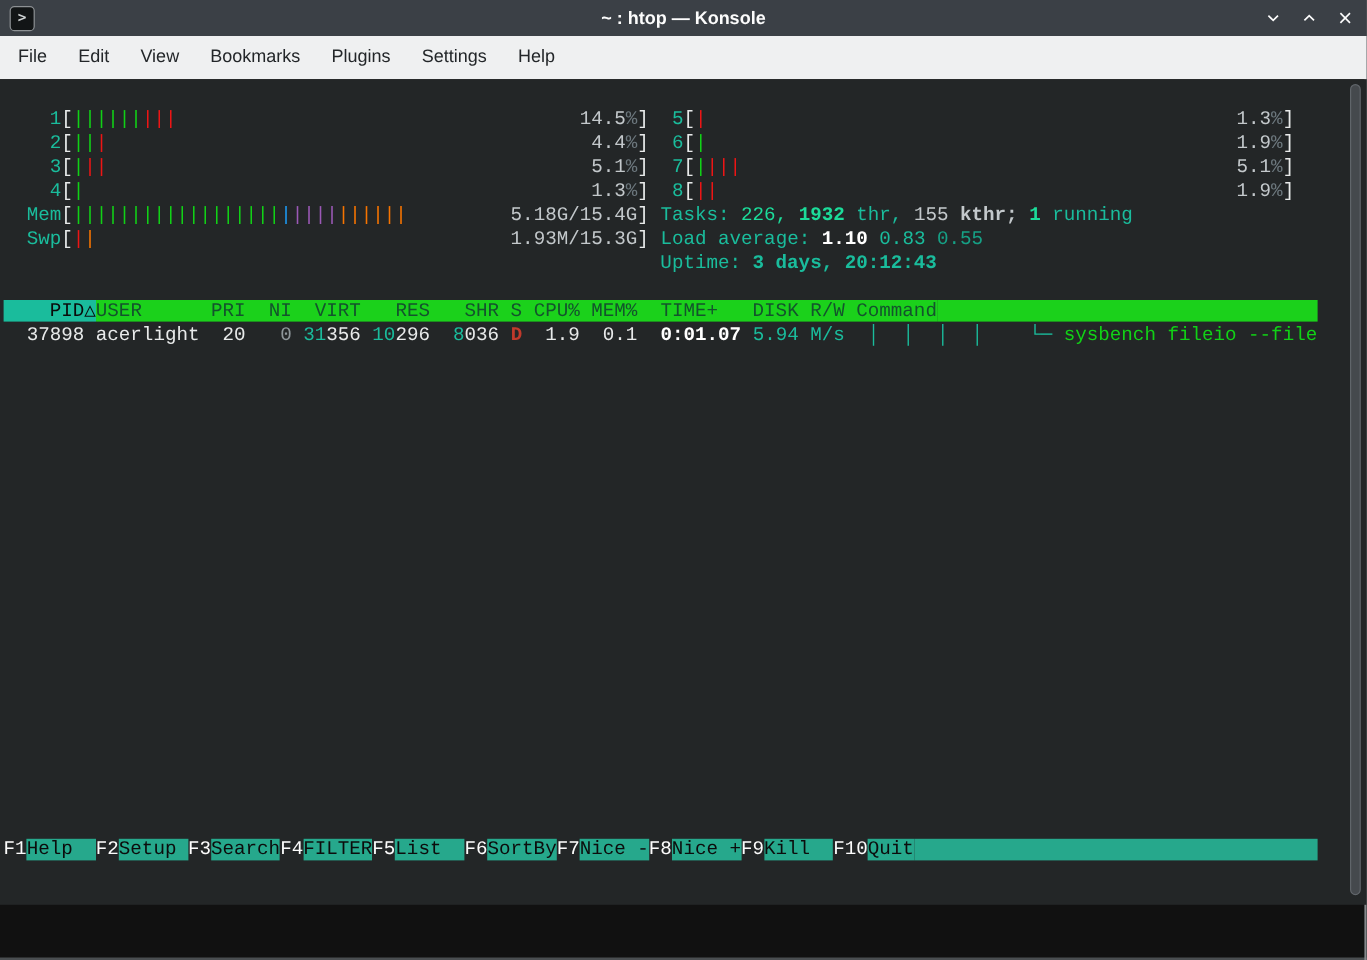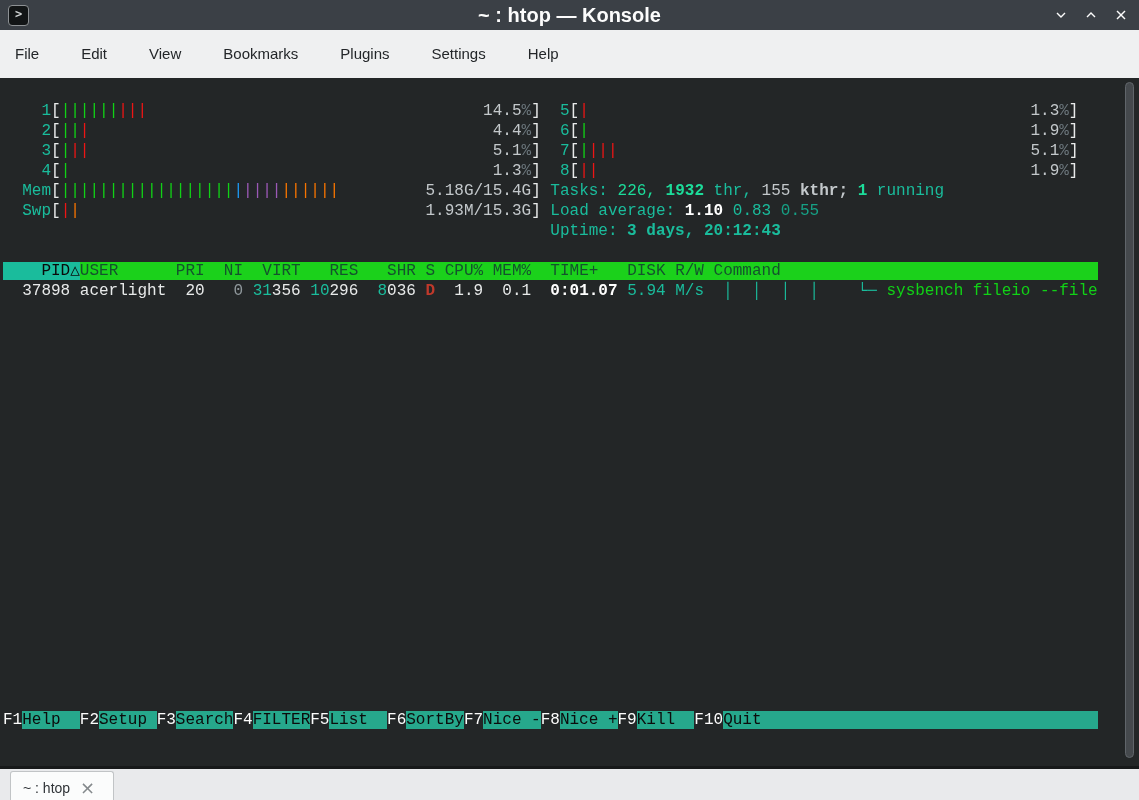--- a/index.html
+++ b/index.html
@@ -5,25 +5,25 @@
   html,body{margin:0;padding:0;background:#111;}
   .window{
     position:relative;width:1139px;height:800px;box-sizing:border-box;
     font-family:"Liberation Sans","DejaVu Sans",sans-serif;overflow:hidden;
     box-shadow:inset -2px 0 0 #85898c, inset 0 -2px 0 #4a4e51;
   }
   
   .titlebar{height:30px;background:var(--titlebar-bg);display:flex;align-items:center;position:relative;}
   .app-icon{width:19px;height:19px;margin-left:8px;background:#121516;border:1px solid #8d9194;border-radius:4px;
     color:#cfd3d4;font:bold 12px/17px "DejaVu Sans Mono",monospace;text-align:center;}
-  .win-title{position:absolute;left:50%;transform:translateX(-50%);color:#fcfcfc;font-size:20px;font-weight:600;white-space:nowrap;}
+  .win-title{position:absolute;left:50%;transform:translateX(-50%);color:#fcfcfc;font-size:15px;font-weight:600;white-space:nowrap;}
   .win-controls{position:absolute;right:10px;top:0;height:30px;display:flex;align-items:center;gap:14px;}
   .win-btn{width:16px;height:16px;display:flex;align-items:center;justify-content:center;cursor:default;}
   
-  .menubar{height:48px;background:var(--chrome-bg);display:flex;align-items:center;padding-left:2px;gap:16px;}
+  .menubar{height:36px;background:var(--chrome-bg);display:flex;align-items:center;padding-left:2px;}
   .menu-item{padding:0 13px;font-size:15px;color:var(--chrome-fg);line-height:36px;}
   
   .terminal{position:relative;height:688px;background:var(--term-bg);overflow:hidden;
     font-family:Liberation Mono, monospace;font-size:16px;line-height:20px;}
   .lines{position:absolute;left:3px;top:23px;}
   .tline{height:20px;line-height:20px;white-space:pre;}
   .fnbar{position:absolute;left:3px;top:632px;height:20px;line-height:20px;white-space:pre;}
   .c-fg{color:var(--term-fg)} .c-fgb{color:var(--bright);font-weight:bold}
   .c-cyan{color:var(--cyan)} .c-cyanb{color:var(--cyan);font-weight:bold} .c-cyan2{color:var(--cyan-dark)}
   .c-green{color:var(--green)} .c-green2{color:var(--green-bright)} .c-greenb{color:var(--green-bright);font-weight:bold}
@@ -95,21 +95,14 @@
         <div class="tline"></div>
         <div class="tline"><span class="c-hsort">    PID△</span><span class="c-hdr">USER      PRI  NI  VIRT   RES   SHR S CPU% MEM%  TIME+   DISK R/W Command</span><span class="c-hdr">                                 </span></div>
         <div class="tline"><span class="c-fg">  37898 acerlight  20</span><span class="c-gray">   0</span><span class="c-fg"> </span><span class="c-cyan">31</span><span class="c-fg">356</span><span class="c-fg"> </span><span class="c-cyan">10</span><span class="c-fg">296</span><span class="c-fg">  </span><span class="c-cyan">8</span><span class="c-fg">036</span><span class="c-fg"> </span><span class="c-redb">D</span><span class="c-fg">  1.9  0.1</span><span class="c-fg">  </span><span class="c-fgb">0:01.07</span><span class="c-fg"> </span><span class="c-cyan">5.94 M/s</span><span class="c-cyan">  │  │  │  │    └─ </span><span class="c-green">sysbench fileio --file</span></div>
       </div>
     <div class="fnbar"><span class="c-key">F1</span><span class="c-fnl">Help  </span><span class="c-key">F2</span><span class="c-fnl">Setup </span><span class="c-key">F3</span><span class="c-fnl">Search</span><span class="c-key">F4</span><span class="c-fnl">FILTER</span><span class="c-key">F5</span><span class="c-fnl">List  </span><span class="c-key">F6</span><span class="c-fnl">SortBy</span><span class="c-key">F7</span><span class="c-fnl">Nice -</span><span class="c-key">F8</span><span class="c-fnl">Nice +</span><span class="c-key">F9</span><span class="c-fnl">Kill  </span><span class="c-key">F10</span><span class="c-fnl">Quit</span><span class="c-fnl">                                   </span></div>
     <div class="scrollbar">
       <div class="scroll-thumb"></div>
     </div>
   </div>
 
-  <div class="tabbar">
-    <div class="tab">
-      <span class="tab-label">~ : htop</span>
-      <span class="tab-close">×</span>
-      <span class="tab-underline"></span>
-    </div>
-  </div>
 
 </div>
 
 </body></html>

